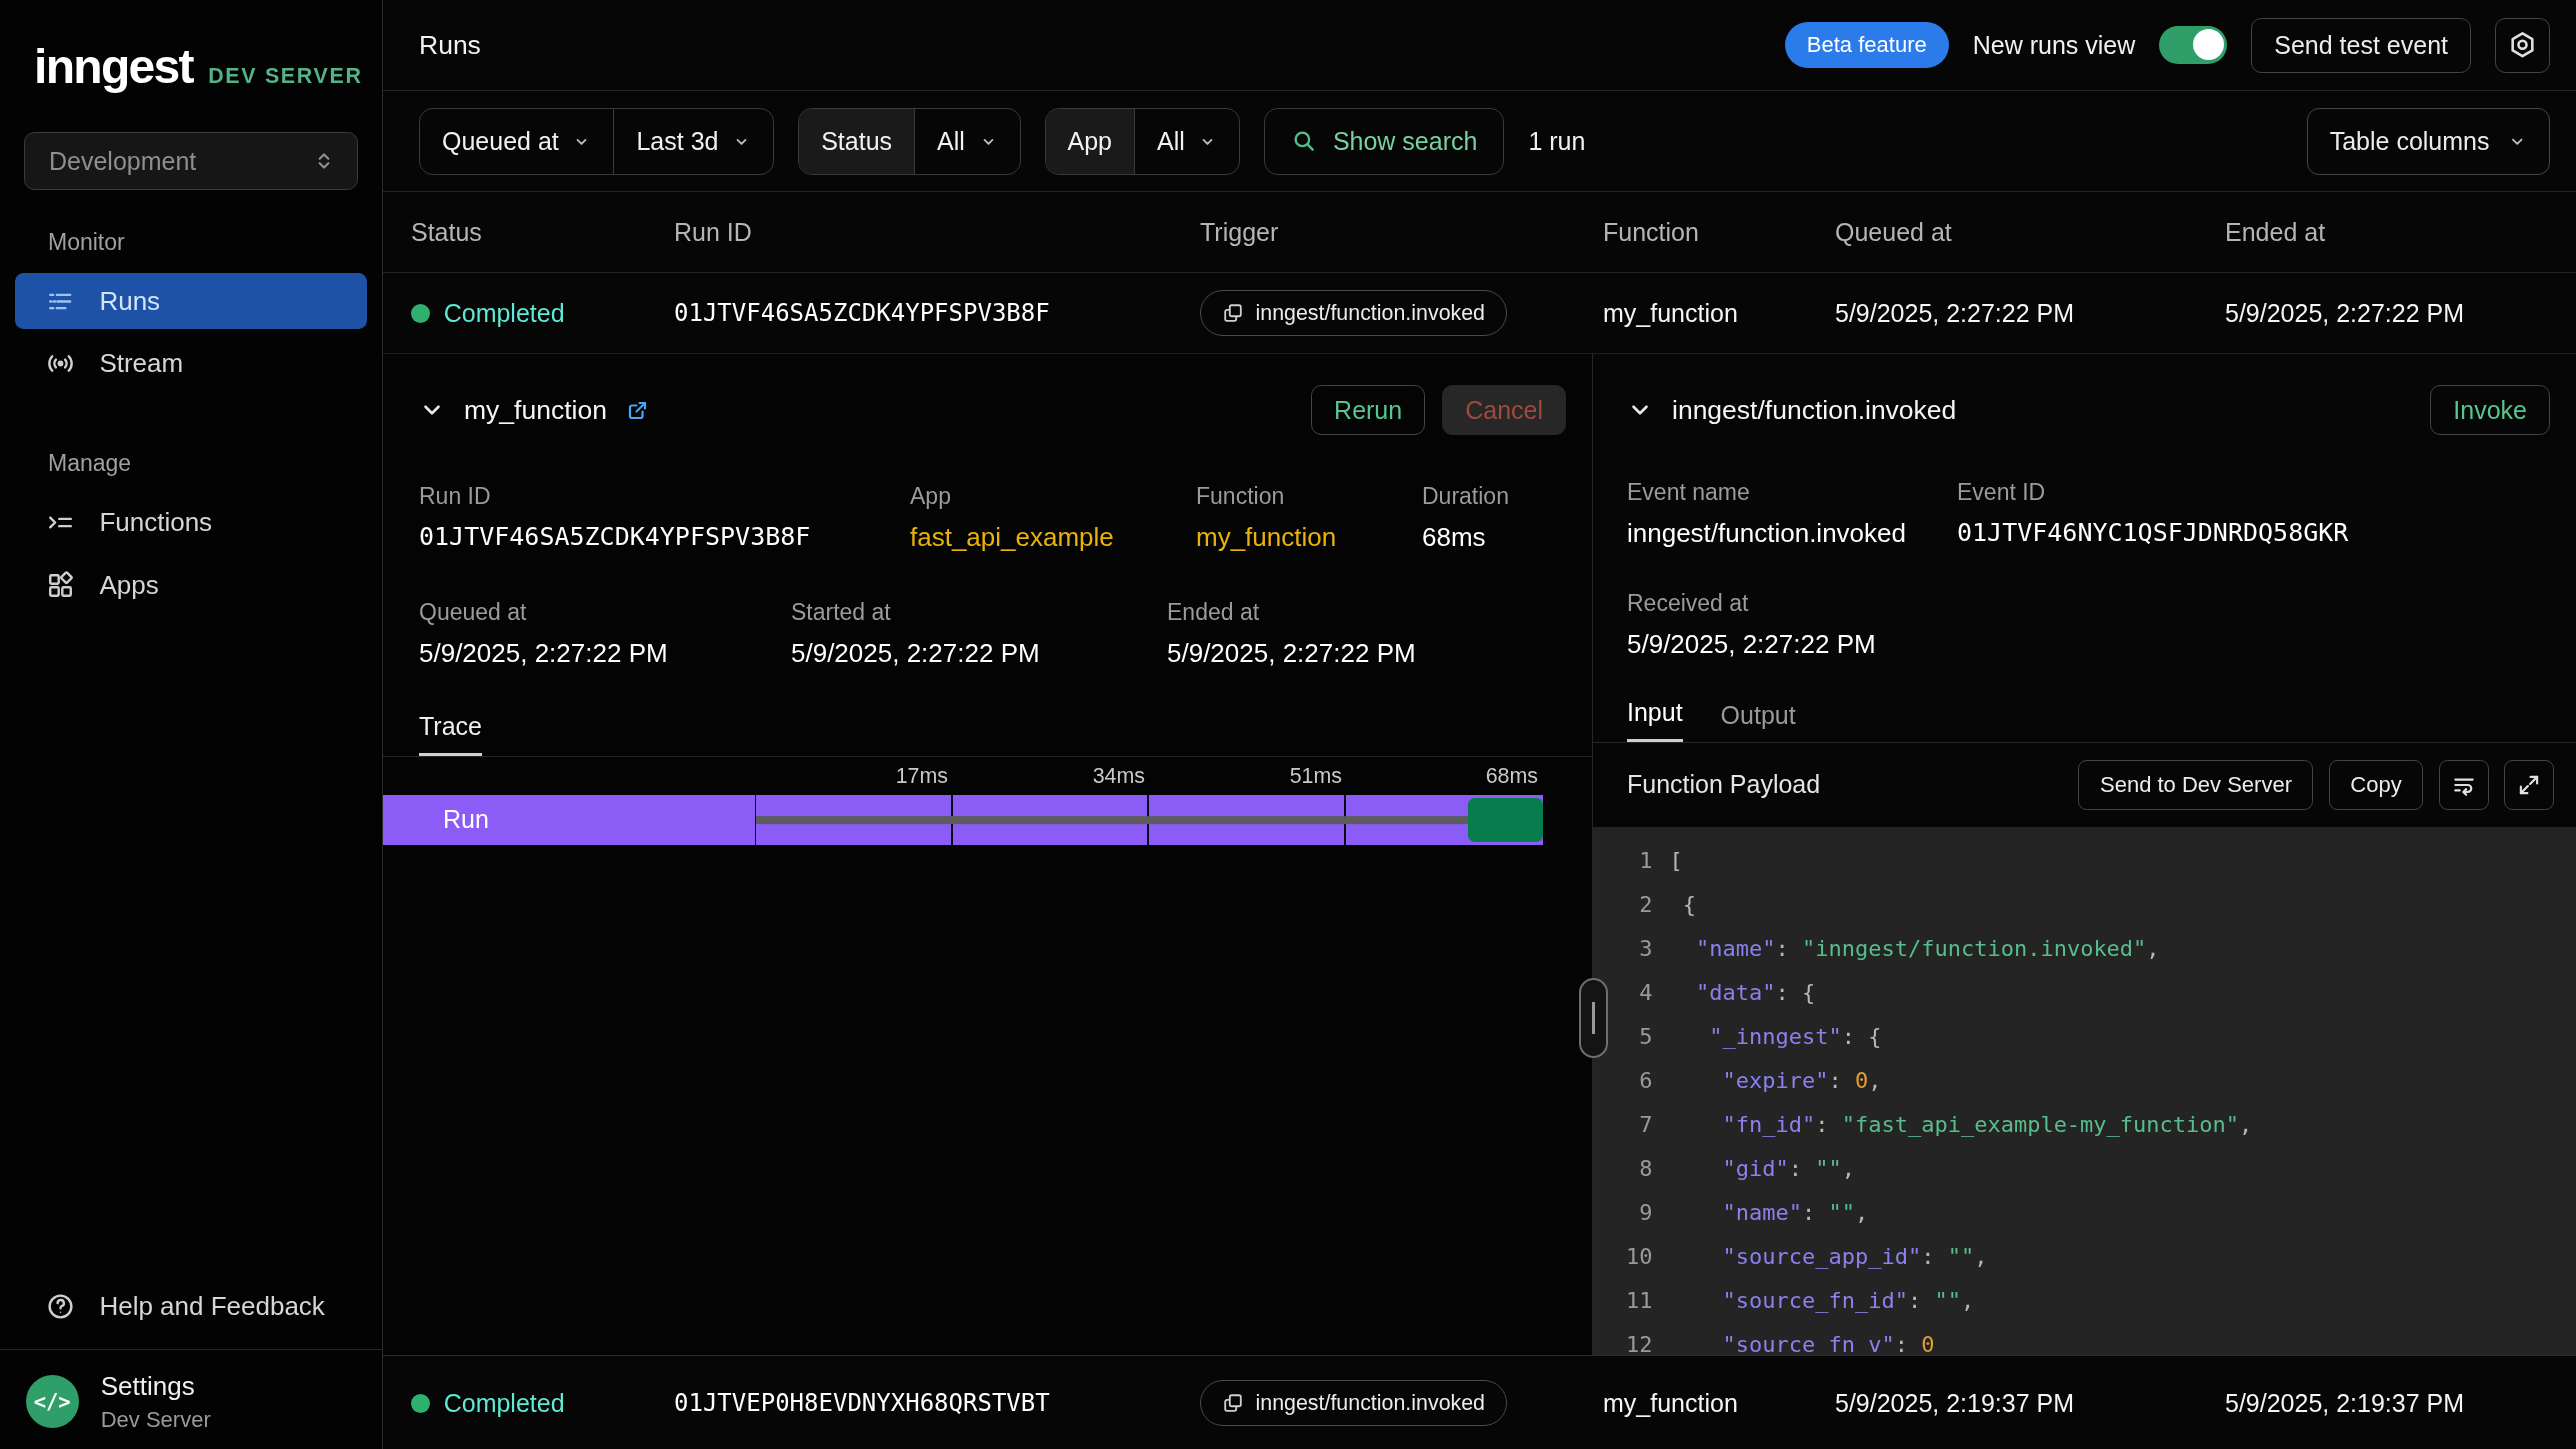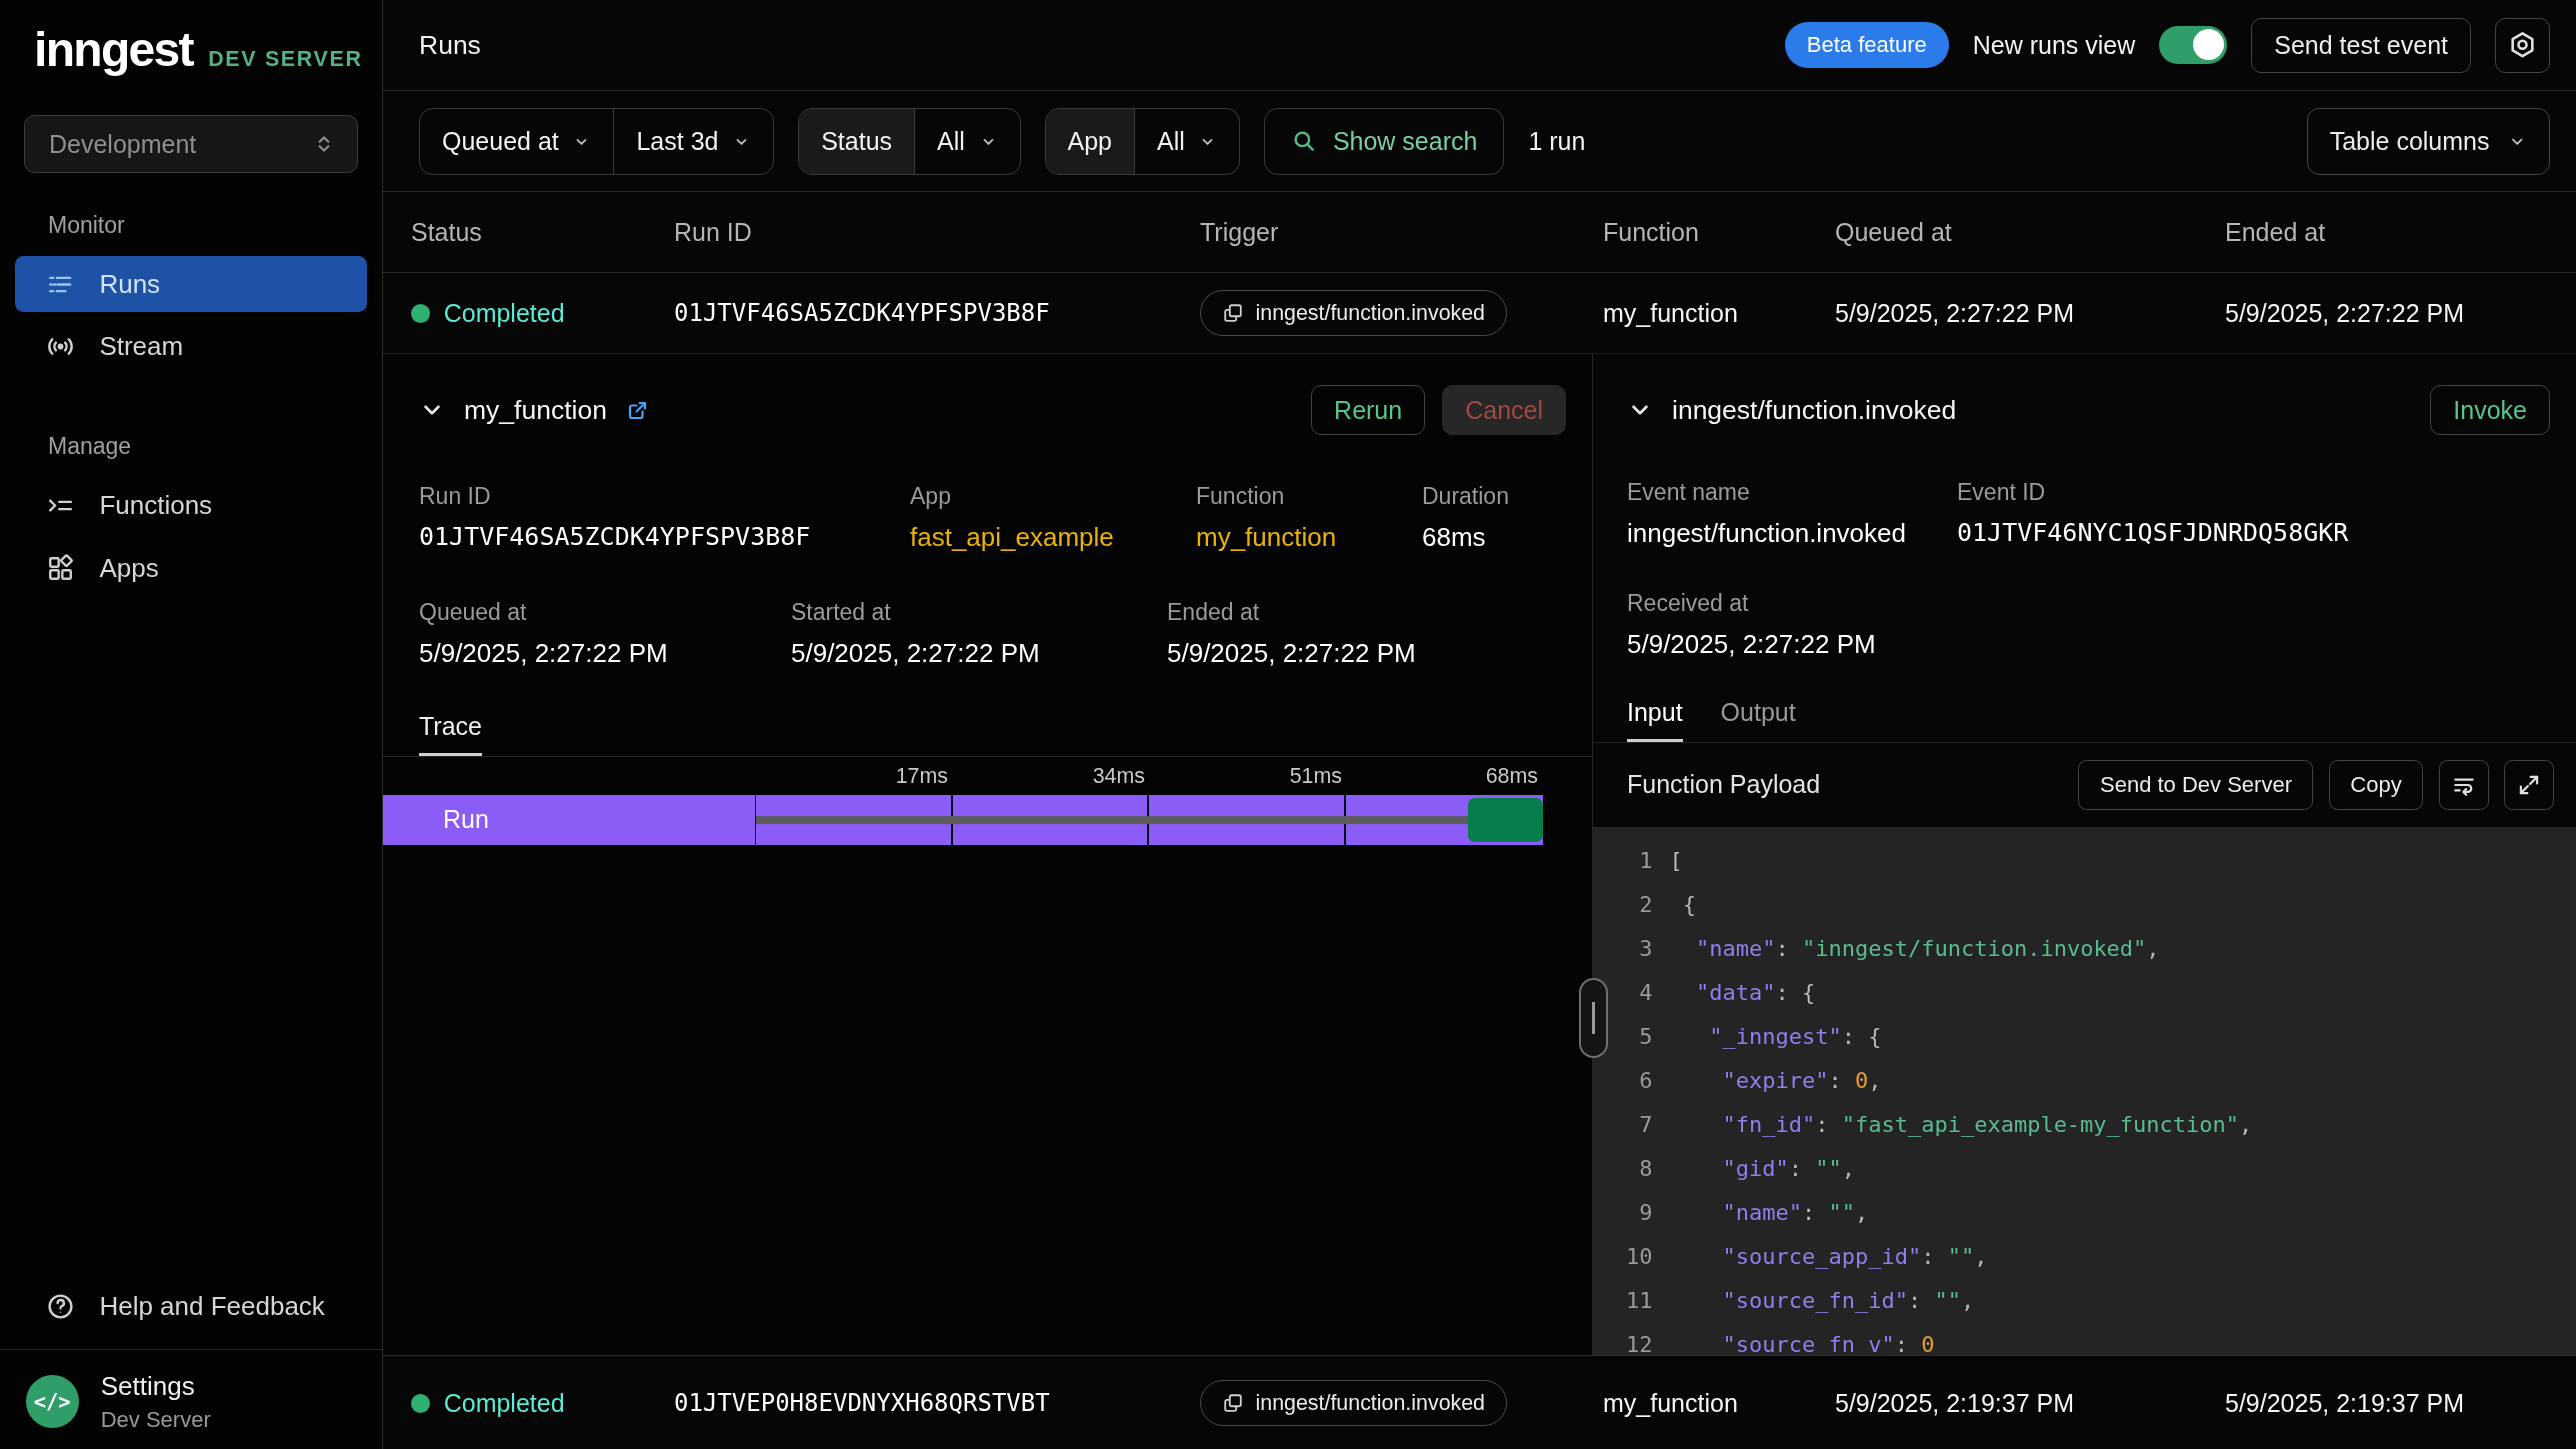--- a/index.html
+++ b/index.html
@@ -3,21 +3,21 @@
 <meta charset="utf-8">
 <style>
   * { margin:0; padding:0; box-sizing:border-box; }
   html,body { width:2576px; height:1450px; background:#060606; color:#e8e8e8;
               font-family:"Liberation Sans", sans-serif; overflow:hidden; }
   .app { display:flex; width:2576px; height:1450px; }
 
   
   .sidebar { width:383px; flex:0 0 383px; background:#030303; border-right:0.9px solid #2b2b2b;
              display:flex; flex-direction:column; }
-  .logo-row { display:flex; align-items:baseline; gap:15.4px; padding:22px 0 0 34px; }
+  .logo-row { display:flex; align-items:baseline; gap:15.4px; padding:39px 0 0 34px; }
   .logo-word { font-size:48px; font-weight:800; letter-spacing:-1.7px; color:#ffffff; }
   .logo-suffix { font-size:21.4px; font-weight:600; letter-spacing:1.7px; color:#55b287; }
   .env-select { margin:38px 24px 0 24px; height:58px; background:#161616; border:1.7px solid #3c3c3c;
                 border-radius:10.3px; display:flex; align-items:center; padding:0 20.5px 0 24px;
                 color:#8f8f8f; font-size:25px; }
   .env-select .updown { margin-left:auto; color:#8f8f8f; }
   .nav-label { margin:39px 0 13.7px 48px; font-size:23px; color:#a0a0a0; }
   .nav-label.second { margin-top:55px; }
   .nav-item { display:flex; align-items:center; gap:24px; height:56px; margin:3.4px 15.4px;
               padding:0 20.5px 0 31px; border-radius:8.5px; font-size:26px; color:#d6d6d6; cursor:pointer; }
@@ -117,21 +117,21 @@
   .resizer { position:absolute; left:1196px; top:624px; width:29px; height:80px; border:2.6px solid #6e6e6e;
              border-radius:15.4px; background:#141414; z-index:5; display:flex; align-items:center;
              justify-content:center; cursor:col-resize; }
   .resizer .bar { width:2.6px; height:32px; background:#9a9a9a; }
 
   
   .right-pane { flex:1; display:flex; flex-direction:column; min-width:0; background:#060606; }
   .event-top { padding:31px 26px 0 34px; }
   .event-grid { margin-top:44px; display:grid; grid-template-columns:330px 1fr; }
   .received-block { margin-top:41px; }
-  .tabs { margin-top:38px; display:flex; gap:38px; font-size:25px; }
+  .tabs { margin-top:38px; display:flex; gap:38px; font-size:25px;align-items:flex-end; }
   .tab { color:#9a9a9a; padding-bottom:12px; cursor:pointer; }
   .tab.active { color:#ffffff; border-bottom:3.4px solid #cfcfcf; }
   .tabs-divider { height:0.9px; background:#262626; }
   .payload-head { height:84px; flex:0 0 84px; display:flex; align-items:center; padding:0 22px 0 34px; }
   .payload-title { font-size:25px; color:#e5e5e5; }
   .payload-btns { margin-left:auto; display:flex; align-items:center; gap:15.4px; }
   .pbtn { height:50px; font-size:22px; border-radius:8.5px; padding:0 20.5px; }
   .pbtn.picon { width:50px; padding:0; }
 
   

